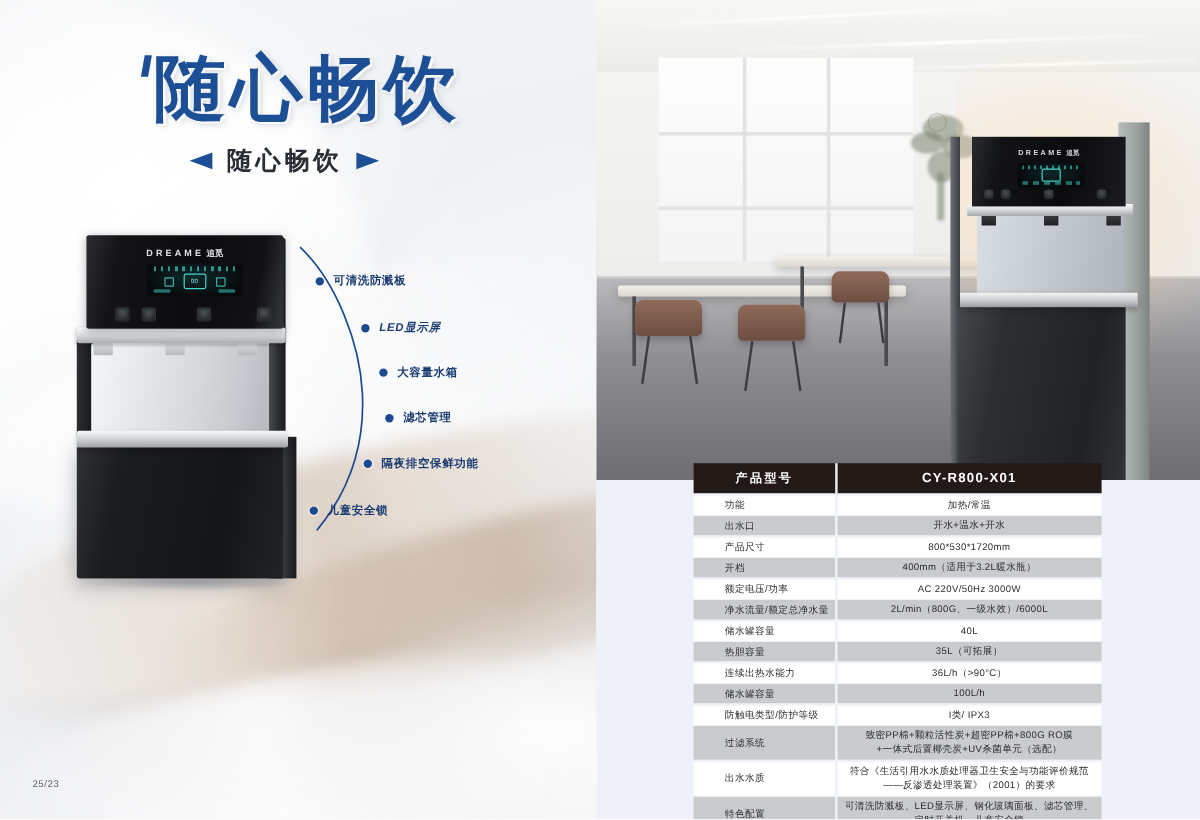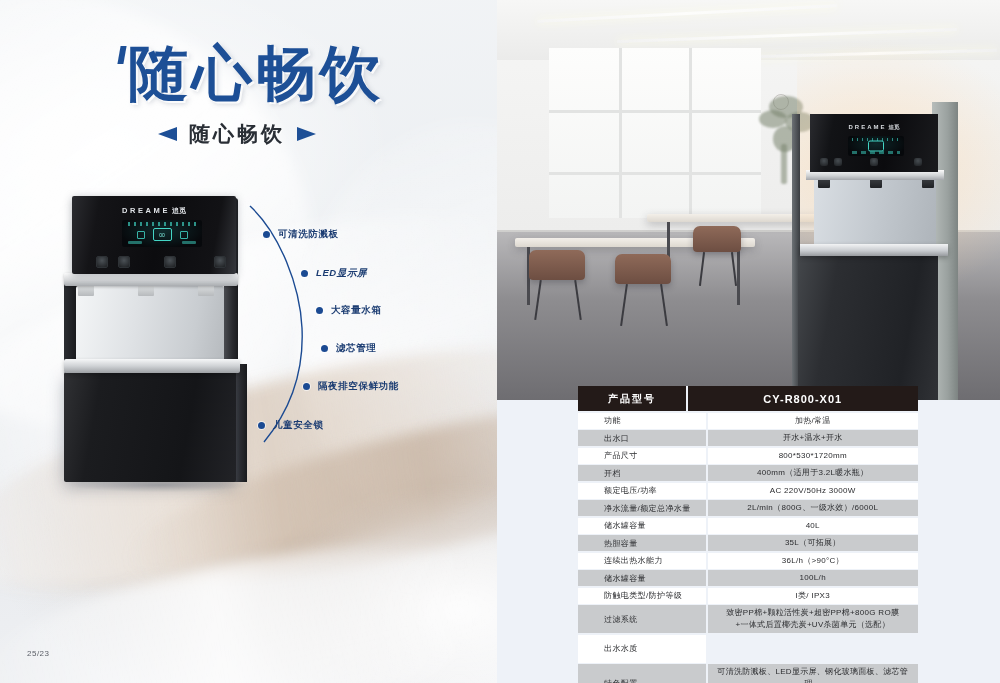--- a/index.html
+++ b/index.html
@@ -172,25 +172,25 @@
   .mR-band{position:absolute;left:-10px;top:130px;width:148px;height:12px;
     background:linear-gradient(180deg,#f2f3f4,#c9ccd0 55%,#989b9f);box-shadow:0 2px 5px rgba(0,0,0,.25);}
   .mR-base{position:absolute;left:-12px;top:141px;width:140px;height:145px;
     background:linear-gradient(100deg,#44474b 0%,#2c2e32 25%,#202226 75%,#303236 100%);}
   .mR-left{position:absolute;left:-18px;top:0px;width:8px;height:286px;
     background:linear-gradient(90deg,#6c7175,#3a3d41);}
 
   
   .spec{position:absolute;left:81px;top:386px;width:340px;}
   .spec-head{display:flex;background:#231a18;height:25px;align-items:center;}
-  .spec-head .c1{width:108px;text-align:center;color:#fff;font-size:10px;font-weight:bold;letter-spacing:2px;}
+  .spec-head .c1{width:118px;text-align:center;color:#fff;font-size:10px;font-weight:bold;letter-spacing:2px;}
   .spec-head .div{width:1.5px;height:25px;background:#eef2f8;}
   .spec-head .c2{flex:1;text-align:center;color:#fff;font-size:11px;font-weight:bold;letter-spacing:1px;}
   .spec-row{display:flex;min-height:16px;align-items:stretch;margin-top:1.5px;}
-  .spec-row .k{width:128px;background:#fff;display:flex;align-items:center;
+  .spec-row .k{width:118px;background:#fff;display:flex;align-items:center;
     padding-left:26px;box-sizing:border-box;font-size:8px;color:#2b2c2f;letter-spacing:.4px;}
   .spec-row .sep{width:1.5px;background:#eef2f8;}
   .spec-row .v{flex:1;background:#fff;display:flex;flex-direction:column;align-items:center;justify-content:center;
     font-size:8px;color:#2b2c2f;letter-spacing:.3px;padding:2px 4px;box-sizing:border-box;line-height:1.45;text-align:center;}
   .spec-row.alt .k,.spec-row.alt .v{background:#c9cbcd;}
   .spec-row.tall .k,.spec-row.tall .v{min-height:28px;}
 </style>
 </head>
 <body>
 
@@ -435,20 +435,24 @@
             <div class="k">过滤系统</div>
             <div class="sep"></div>
             <div class="v">
               <span>致密PP棉+颗粒活性炭+超密PP棉+800G RO膜</span>
               <span>+一体式后置椰壳炭+UV杀菌单元（选配）</span>
             </div>
           </div>
           <div class="spec-row tall">
             <div class="k">出水水质</div>
             <div class="sep"></div>
+            <div class="v">
+              <span>符合《生活引用水水质处理器卫生安全与功能评价规范</span>
+              <span>——反渗透处理装置》（2001）的要求</span>
+            </div>
           </div>
           <div class="spec-row alt tall">
             <div class="k">特色配置</div>
             <div class="sep"></div>
             <div class="v">
               <span>可清洗防溅板、LED显示屏、钢化玻璃面板、滤芯管理、</span>
               <span>定时开关机、儿童安全锁</span>
             </div>
           </div>
         </div>

